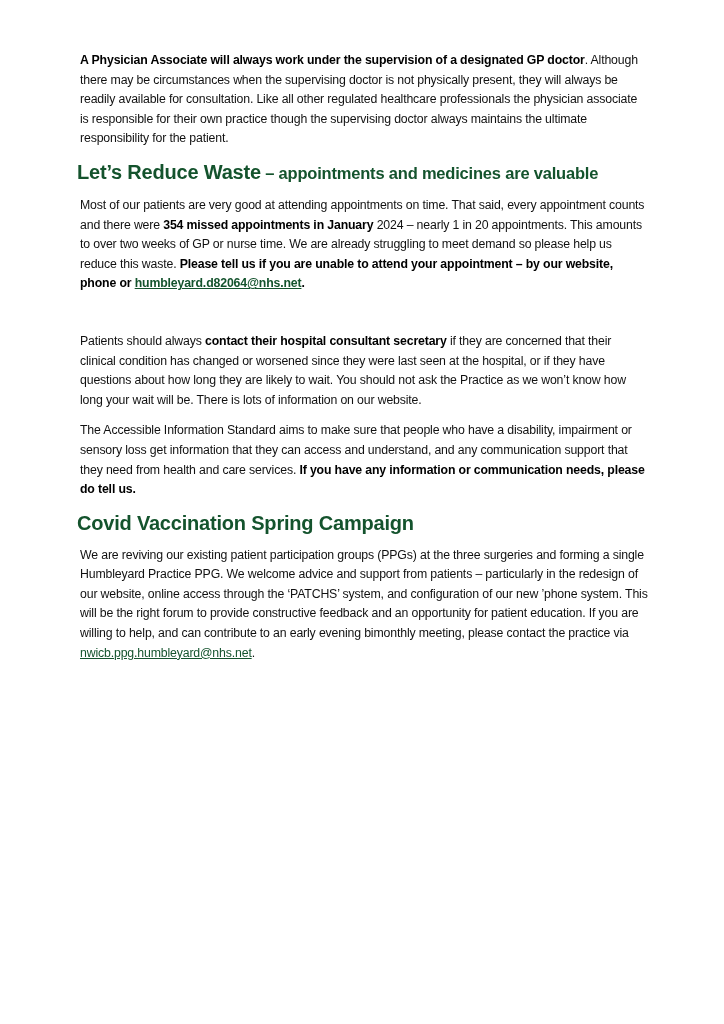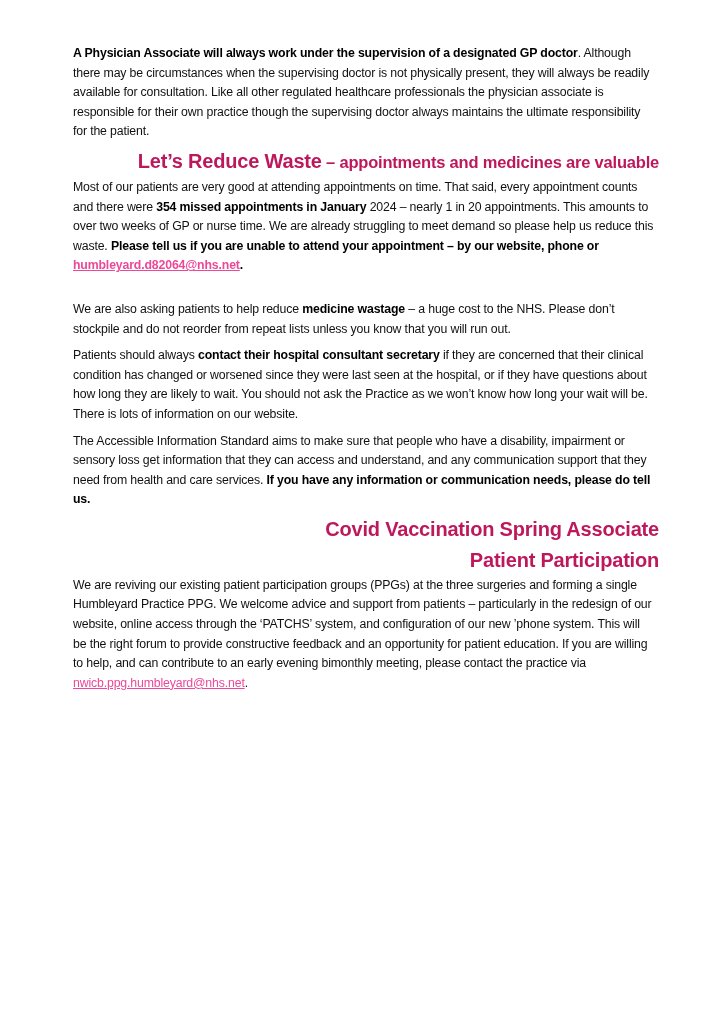--- a/index.html
+++ b/index.html
@@ -15,74 +15,71 @@
       font-family: "Liberation Sans", "DejaVu Sans", sans-serif;
       color: #111111;
     }
     .page {
       position: absolute;
       left: 69px;
       top: 40px;
       width: 590px;
     }
     p {
-      margin: 4px;
+      margin: 11px;
       font-size: 12.3px;
       line-height: 19.6px;
       letter-spacing: -0.15px;
     }
     .gap {
       height: 8px;
     }
     h2 {
-      margin: 0;
+      margin: 8px;
       font-weight: bold;
       font-size: 20px;
       line-height: 24px;
       letter-spacing: -0.2px;
-      color: #be185d;
-      text-align: right;
+      color: #14532d;
     }
     h2 .sub {
       font-size: 16.5px;
       letter-spacing: -0.2px;
     }
     .sec { margin-top: 7px; }
     b { font-weight: bold; color: #000; }
     a.link {
-      color: #ec4899;
+      color: #14532d;
       text-decoration: underline;
       font-weight: inherit;
     }
   </style>
 </head>
 <body>
 
 <div class="page">
 
   <p><b>A Physician Associate will always work under the supervision of a designated GP doctor</b><span>. Although there may be circumstances when the supervising doctor is not physically present, they will always be readily available for consultation. Like all other regulated healthcare professionals the physician associate is responsible for their own practice though the supervising doctor always maintains the ultimate responsibility for the patient.</span></p>
 
   <section class="sec">
     <h2><span>Let’s Reduce Waste</span><span class="sub"> – appointments and medicines are valuable</span></h2>
     <p><span>Most of our patients are very good at attending appointments on time.  That said, every appointment counts and there were </span><b>354 missed appointments in January</b><span> 2024 – nearly 1 in 20 appointments.  This amounts to over two weeks of GP or nurse time.  We are already struggling to meet demand so please help us reduce this waste.  </span><b><span>Please tell us if you are unable to attend your appointment – by our website, phone or </span><a class="link" href="#">humbleyard.d82064@nhs.net</a><span>.</span></b></p>
     <div class="gap"></div>
     <div class="gap"></div>
-    <p><span>We are also asking patients to help reduce </span><b>medicine wastage</b><span> – a huge cost to the NHS.   Please don’t stockpile and do not reorder from repeat lists unless you know that you will run out.</span></p>
   </section>
 
   <section class="sec">
     <p><span>Patients should always </span><b>contact their hospital consultant secretary</b><span> if they are concerned that their clinical condition has changed or worsened since they were last seen at the hospital, or if they have questions about how long they are likely to wait. You should not ask the Practice as we won’t know how long your wait will be.   There is lots of information on our website.</span></p>
   </section>
 
   <section class="sec">
     <p><span>The Accessible Information Standard aims to make sure that people who have a disability, impairment or sensory loss get information that they can access and understand, and any communication support that they need from health and care services.  </span><b>If you have any information or communication needs, please do tell us.</b></p>
   </section>
 
   <section class="sec">
-    <h2>Covid Vaccination Spring Associate</h2>
+    <h2>Covid Vaccination Spring Campaign</h2>
   </section>
 
   <section class="sec">
-    <h2>Patient Participation</h2>
     <p><span>We are reviving our existing patient participation groups (PPGs) at the three surgeries and forming a single Humbleyard Practice PPG.  We welcome advice and support from patients – particularly in the redesign of our website, online access through the ‘PATCHS’ system, and configuration of our new ’phone system.  This will be the right forum to provide constructive feedback and an opportunity for patient education.   If you are willing to help, and can contribute to an early evening bimonthly meeting, please contact the practice via </span><a class="link" href="#">nwicb.ppg.humbleyard@nhs.net</a><span>.</span></p>
   </section>
 
 </div>
 
 </body></html>

